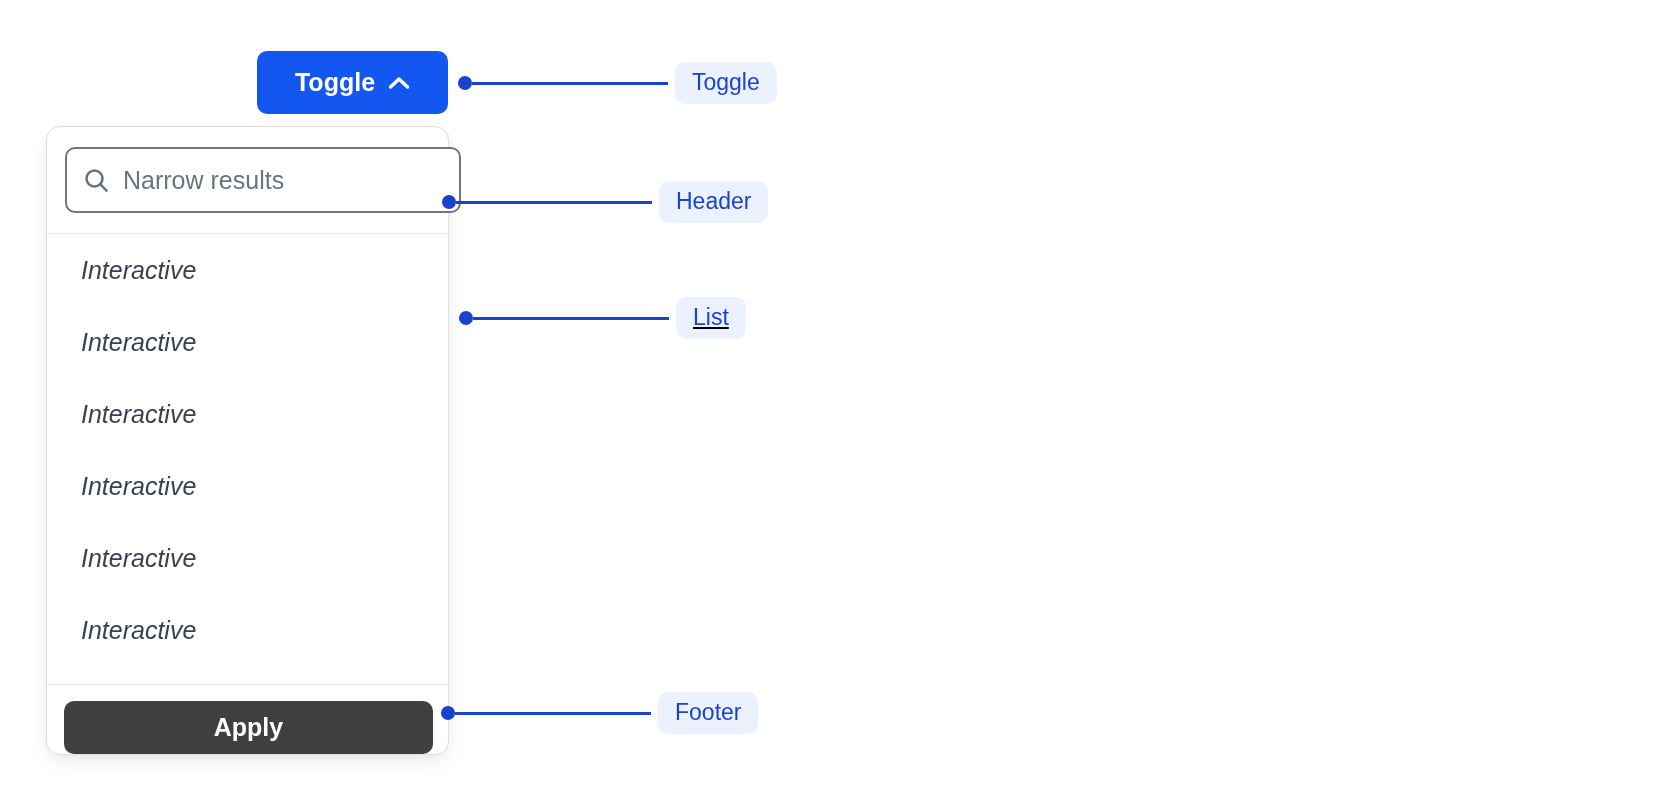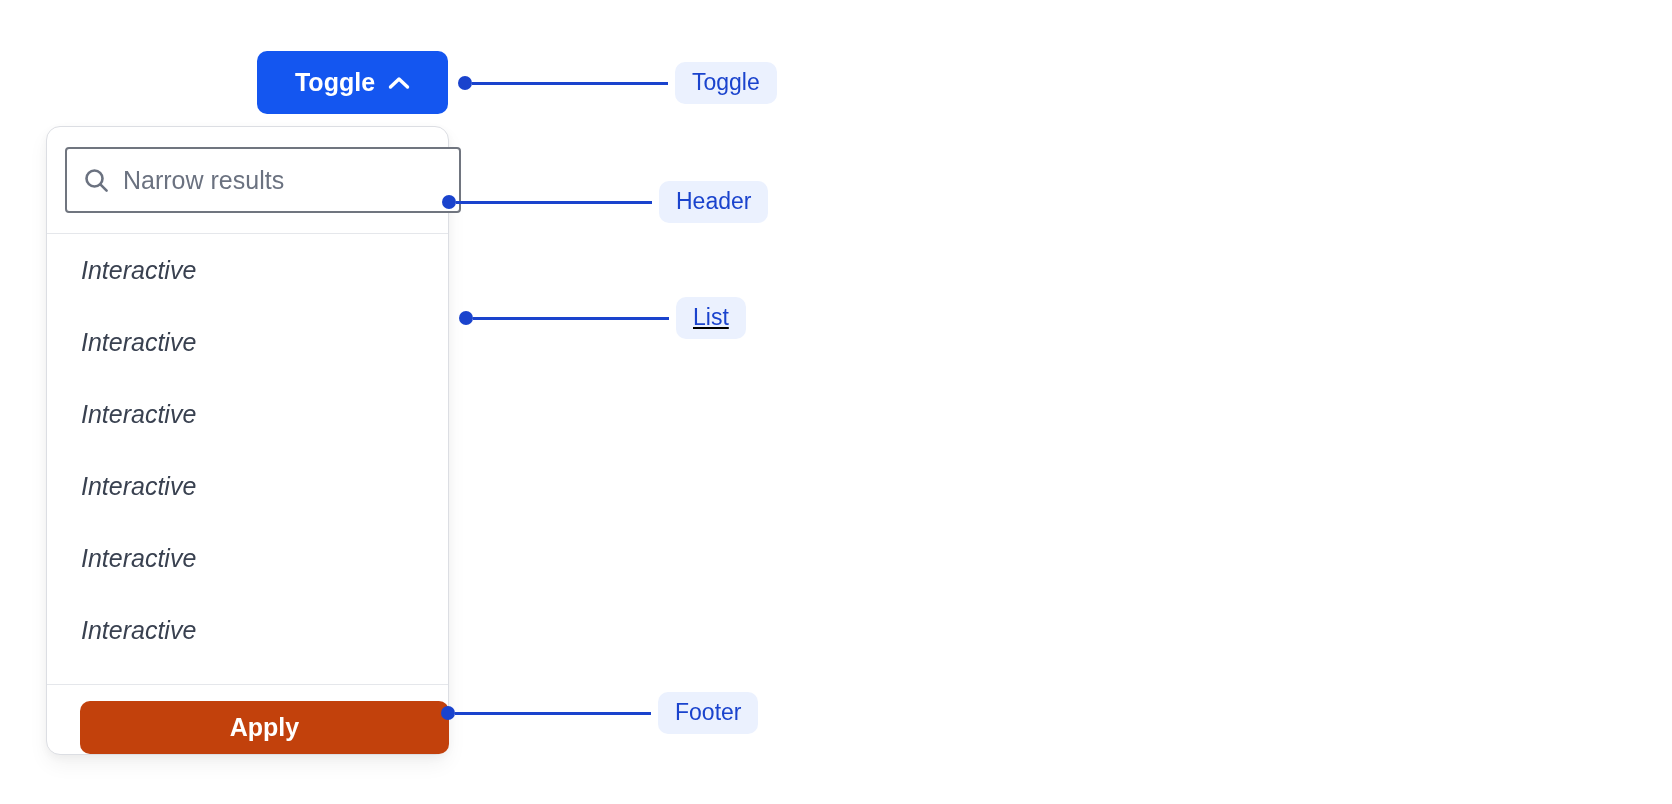--- a/index.html
+++ b/index.html
@@ -50,21 +50,21 @@
     border-bottom: 1px solid #E5E7EB;
     display: flex;
     align-items: center;
     padding: 0 18px;
     flex: 0 0 auto;
   }
   .search-box {
     flex: 1;
     height: 66px;
     border: 2px solid #70757F;
-    border-radius: 4px;
+    border-radius: 10px;
     display: flex;
     align-items: center;
     padding: 0 14px 0 16px;
     gap: 13px;
     background: #ffffff;
   }
   .search-box svg { flex: 0 0 auto; }
   .search-box input {
     flex: 1;
     border: none;
@@ -95,29 +95,28 @@
   }
 
   .panel-footer {
     flex: 0 0 auto;
     border-top: 1px solid #E5E7EB;
     padding: 16px 15px 0 17px;
   }
   .apply-btn {
     width: 100%;
     height: 53px;
-    background: #c2410c;
+    background: #404040;
     color: #ffffff;
     border: none;
     border-radius: 10px;
     font-family: inherit;
     font-size: 25px;
     font-weight: 600;
     cursor: pointer;
-    margin-left: 16px;
   }
 
   
   .annotation {
     position: absolute;
     display: flex;
     align-items: center;
     transform: translateY(-50%);
     white-space: nowrap;
   }

